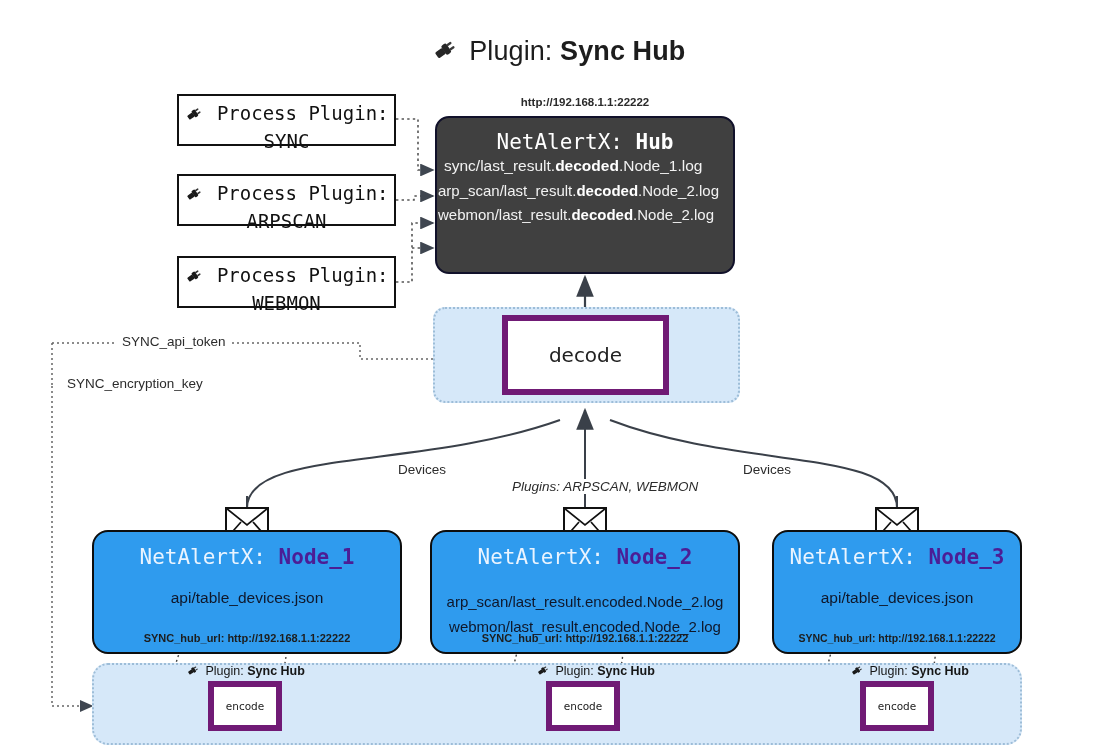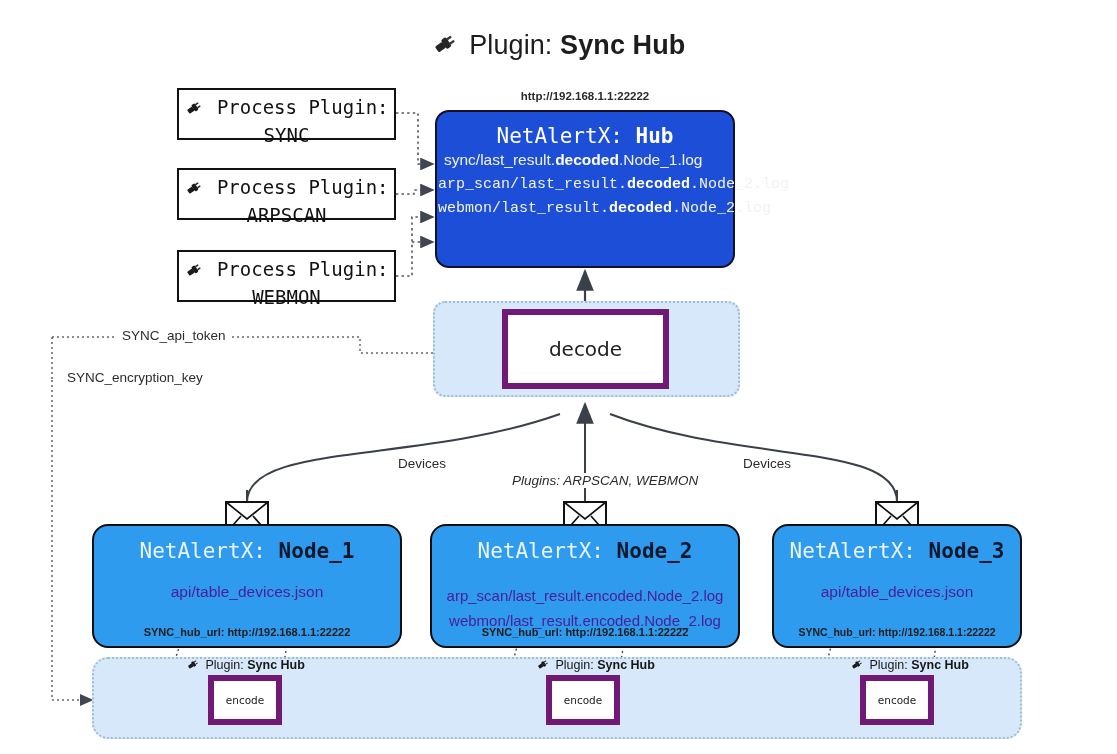--- a/index.html
+++ b/index.html
@@ -1,65 +1,65 @@
 <!DOCTYPE html>
 <html><head>
 <meta charset="utf-8">
 <style>
   html,body{margin:0;padding:0;background:#ffffff;}
   body{width:1117px;height:754px;position:relative;overflow:hidden;
        font-family:"Liberation Sans", sans-serif;color:#1a1a1a;}
-  .stage{position:absolute;left:0;top:12px;width:1117px;height:626px;}
+  .stage{position:absolute;left:0;top:18px;width:1117px;height:626px;}
   svg.wires{position:absolute;left:0;top:0;width:1117px;height:754px;pointer-events:none;}
 
   .title{position:absolute;left:0;top:18px;width:1117px;text-align:center;
          font-size:27px;font-weight:400;color:#1d1d1d;letter-spacing:.1px;}
   .title b{font-weight:700;}
   .plugicon{display:inline-block;vertical-align:-3px;margin-right:4px;}
 
   
   .procbox{position:absolute;background:#fff;border:2px solid #111;
            box-sizing:border-box;font-family:"DejaVu Sans Mono", monospace;
            font-size:19px;line-height:25px;color:#111;text-align:center;
            padding-top:5px;}
   .procbox .l1{display:block;white-space:nowrap;}
   .procbox .l2{display:block;}
   .procbox .pi{vertical-align:-3px;margin-right:1px;}
 
   
-  .hub{position:absolute;background:#1d4ed8;border:2.5px solid #11112a;
+  .hub{position:absolute;background:#404040;border:2.5px solid #11112a;
        border-radius:14px;box-sizing:border-box;color:#fff;}
   .hub .htitle{font-family:"DejaVu Sans Mono", monospace;font-size:21px;
        text-align:center;margin-top:12px;color:#fff;}
   .hub .htitle b{font-weight:700;}
   .hub .hline{font-size:15.5px;line-height:24.5px;color:#f2f2f2;
        white-space:nowrap;padding-left:7px;}
   .hub .hline b{font-weight:700;color:#fff;}
-  .hub .hline.wide{padding-left:1px;font-size:15px;font-family:Liberation Mono, monospace;}
+  .hub .hline.wide{padding-left:1px;font-size:15px;}
   .huburl{position:absolute;font-size:11.5px;font-weight:700;color:#2b2b2b;
           text-align:center;width:300px;}
 
   
   .bluebox{position:absolute;background:#d6e8f9;border:2px dotted #9dbdd8;
            border-radius:12px;box-sizing:border-box;}
   .bluebox.bottom{border-radius:16px;}
 
   .codebox{position:absolute;background:#fff;border:6px solid #701a75;
            box-sizing:border-box;display:flex;align-items:center;
            justify-content:center;font-family:"DejaVu Sans", sans-serif;color:#222;}
   .codebox.big{font-size:20px;}
   .codebox.small{font-size:10.5px;}
 
   
   .node{position:absolute;background:#2f9bee;border:2.5px solid #0d0d0d;
         border-radius:16px;box-sizing:border-box;color:#fff;text-align:center;}
   .node .ntitle{font-family:"DejaVu Sans Mono", monospace;font-size:21px;
         margin-top:13px;color:#eaf4ff;}
-  .node .ntitle b{font-weight:700;color:#0f172a;}
-  .node .nline{font-size:15.5px;line-height:25px;color:#4c1d95;white-space:nowrap;}
+  .node .ntitle b{font-weight:700;color:#4c1d95;}
+  .node .nline{font-size:15.5px;line-height:25px;color:#0f172a;white-space:nowrap;}
   .node .nline.tight{font-size:15px;}
   .node .nfoot{position:absolute;left:0;right:0;bottom:8px;font-size:11px;
         font-weight:700;color:#1d1d1d;}
 
   .wlabel{position:absolute;background:#fff;font-size:13.5px;color:#2c2c2c;
           padding:0 5px;white-space:nowrap;}
 
   .phlabel{position:absolute;font-size:12.5px;color:#161616;white-space:nowrap;}
   .phlabel b{font-weight:700;}
   .phlabel .pi{vertical-align:-2px;margin-right:2px;}

